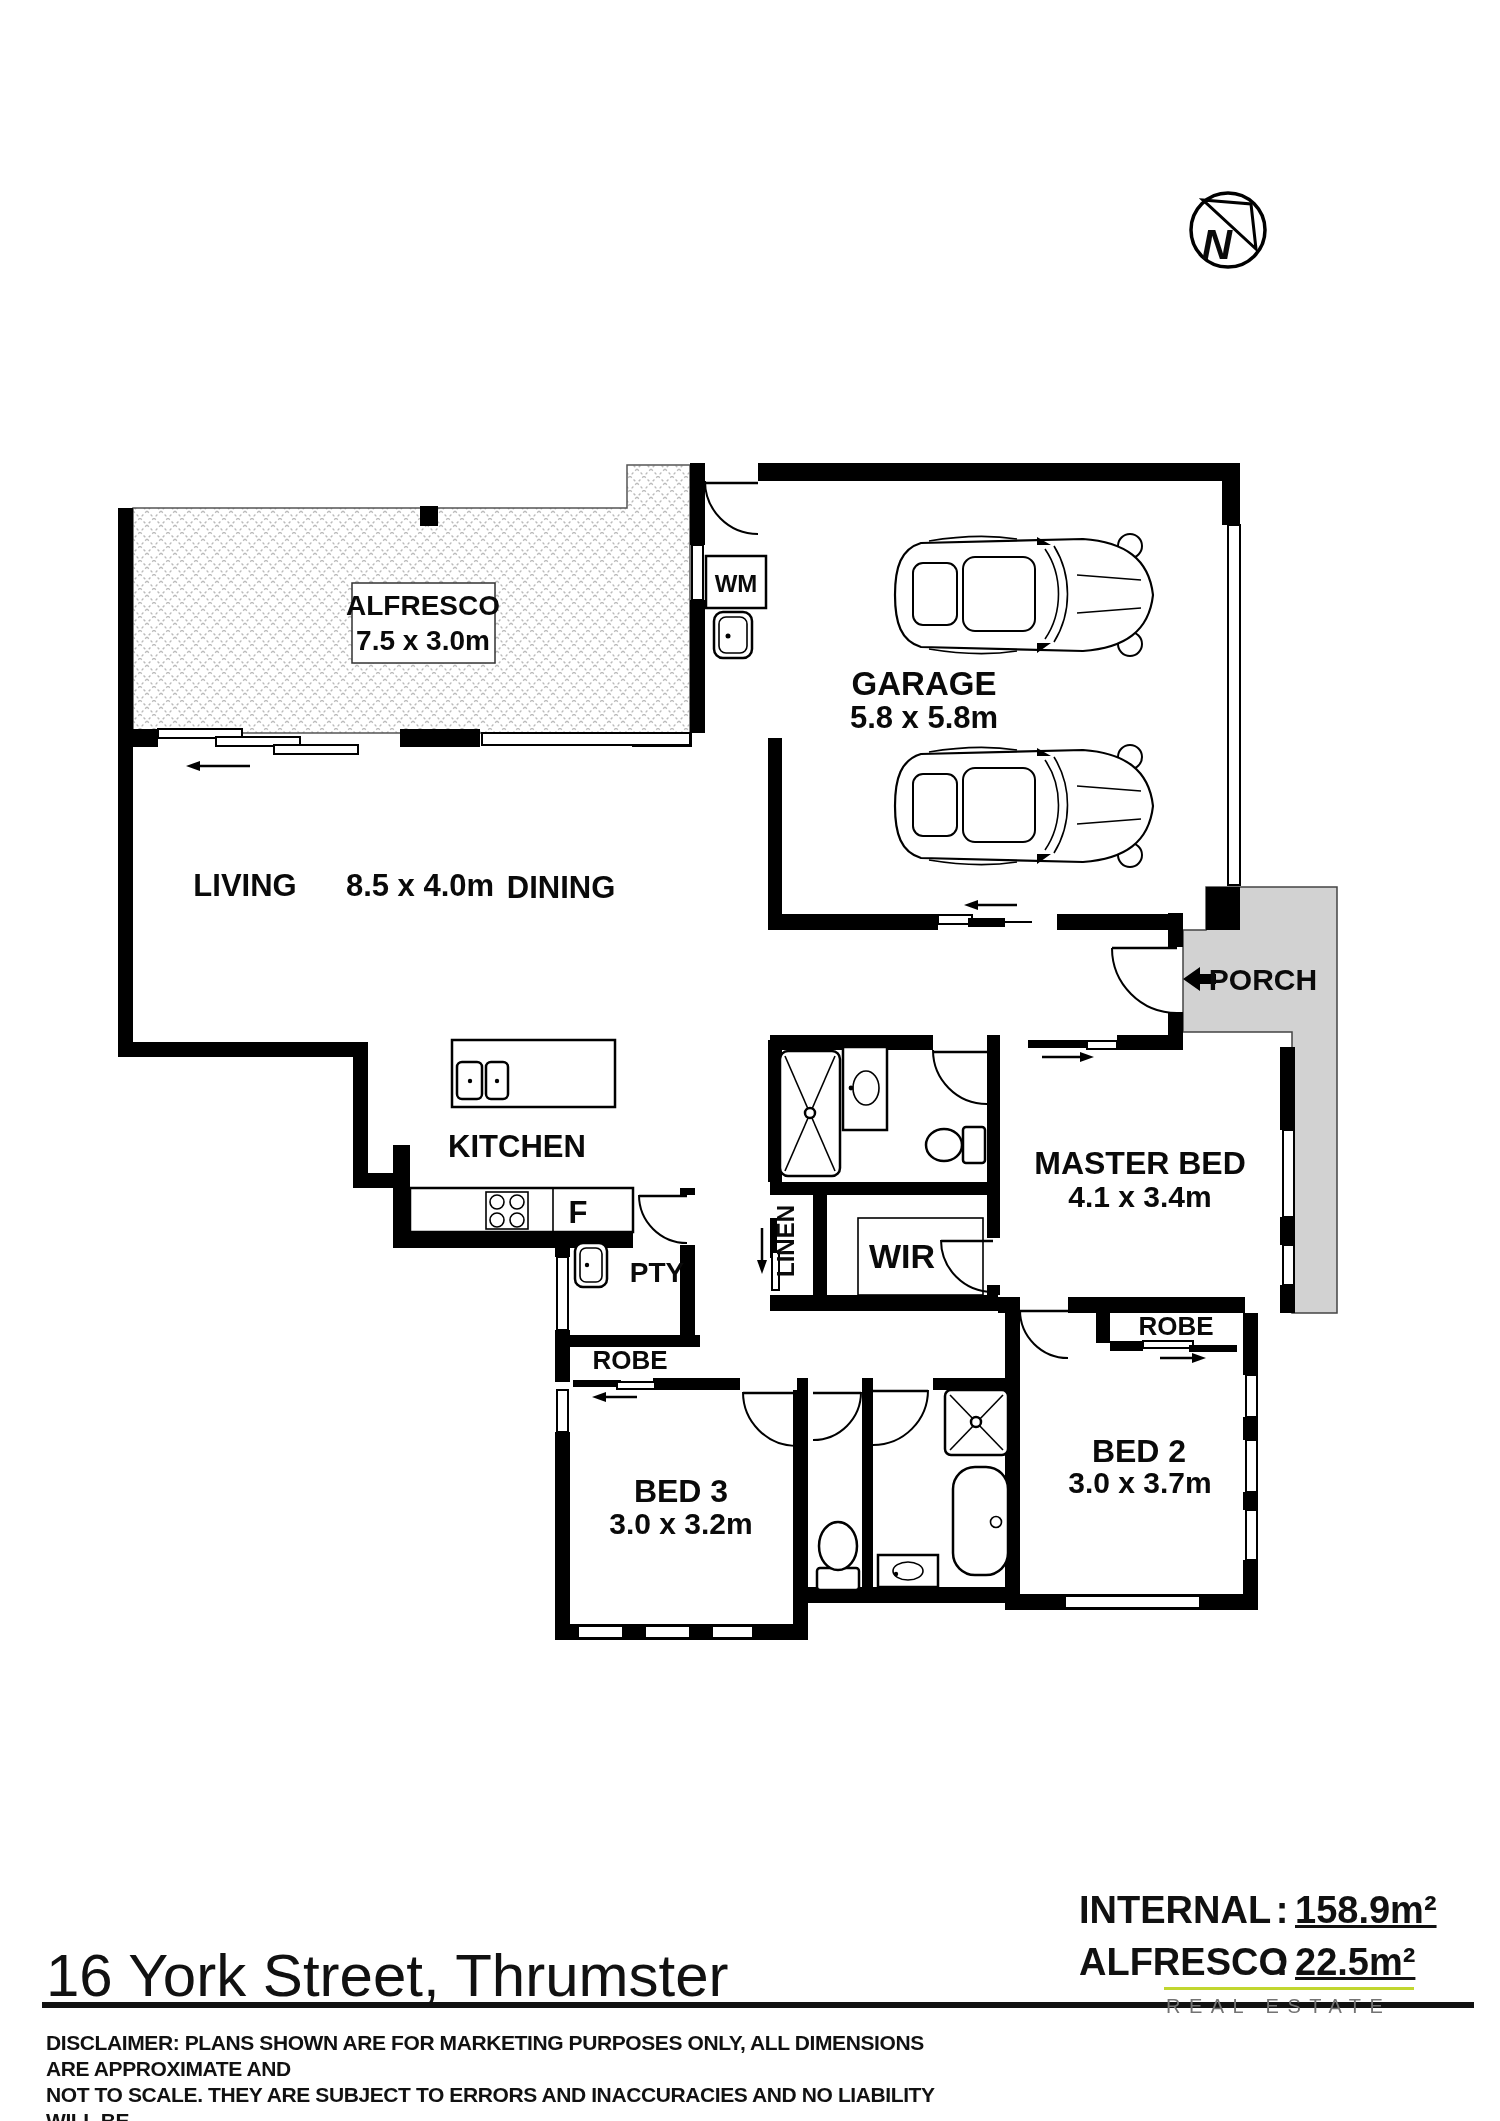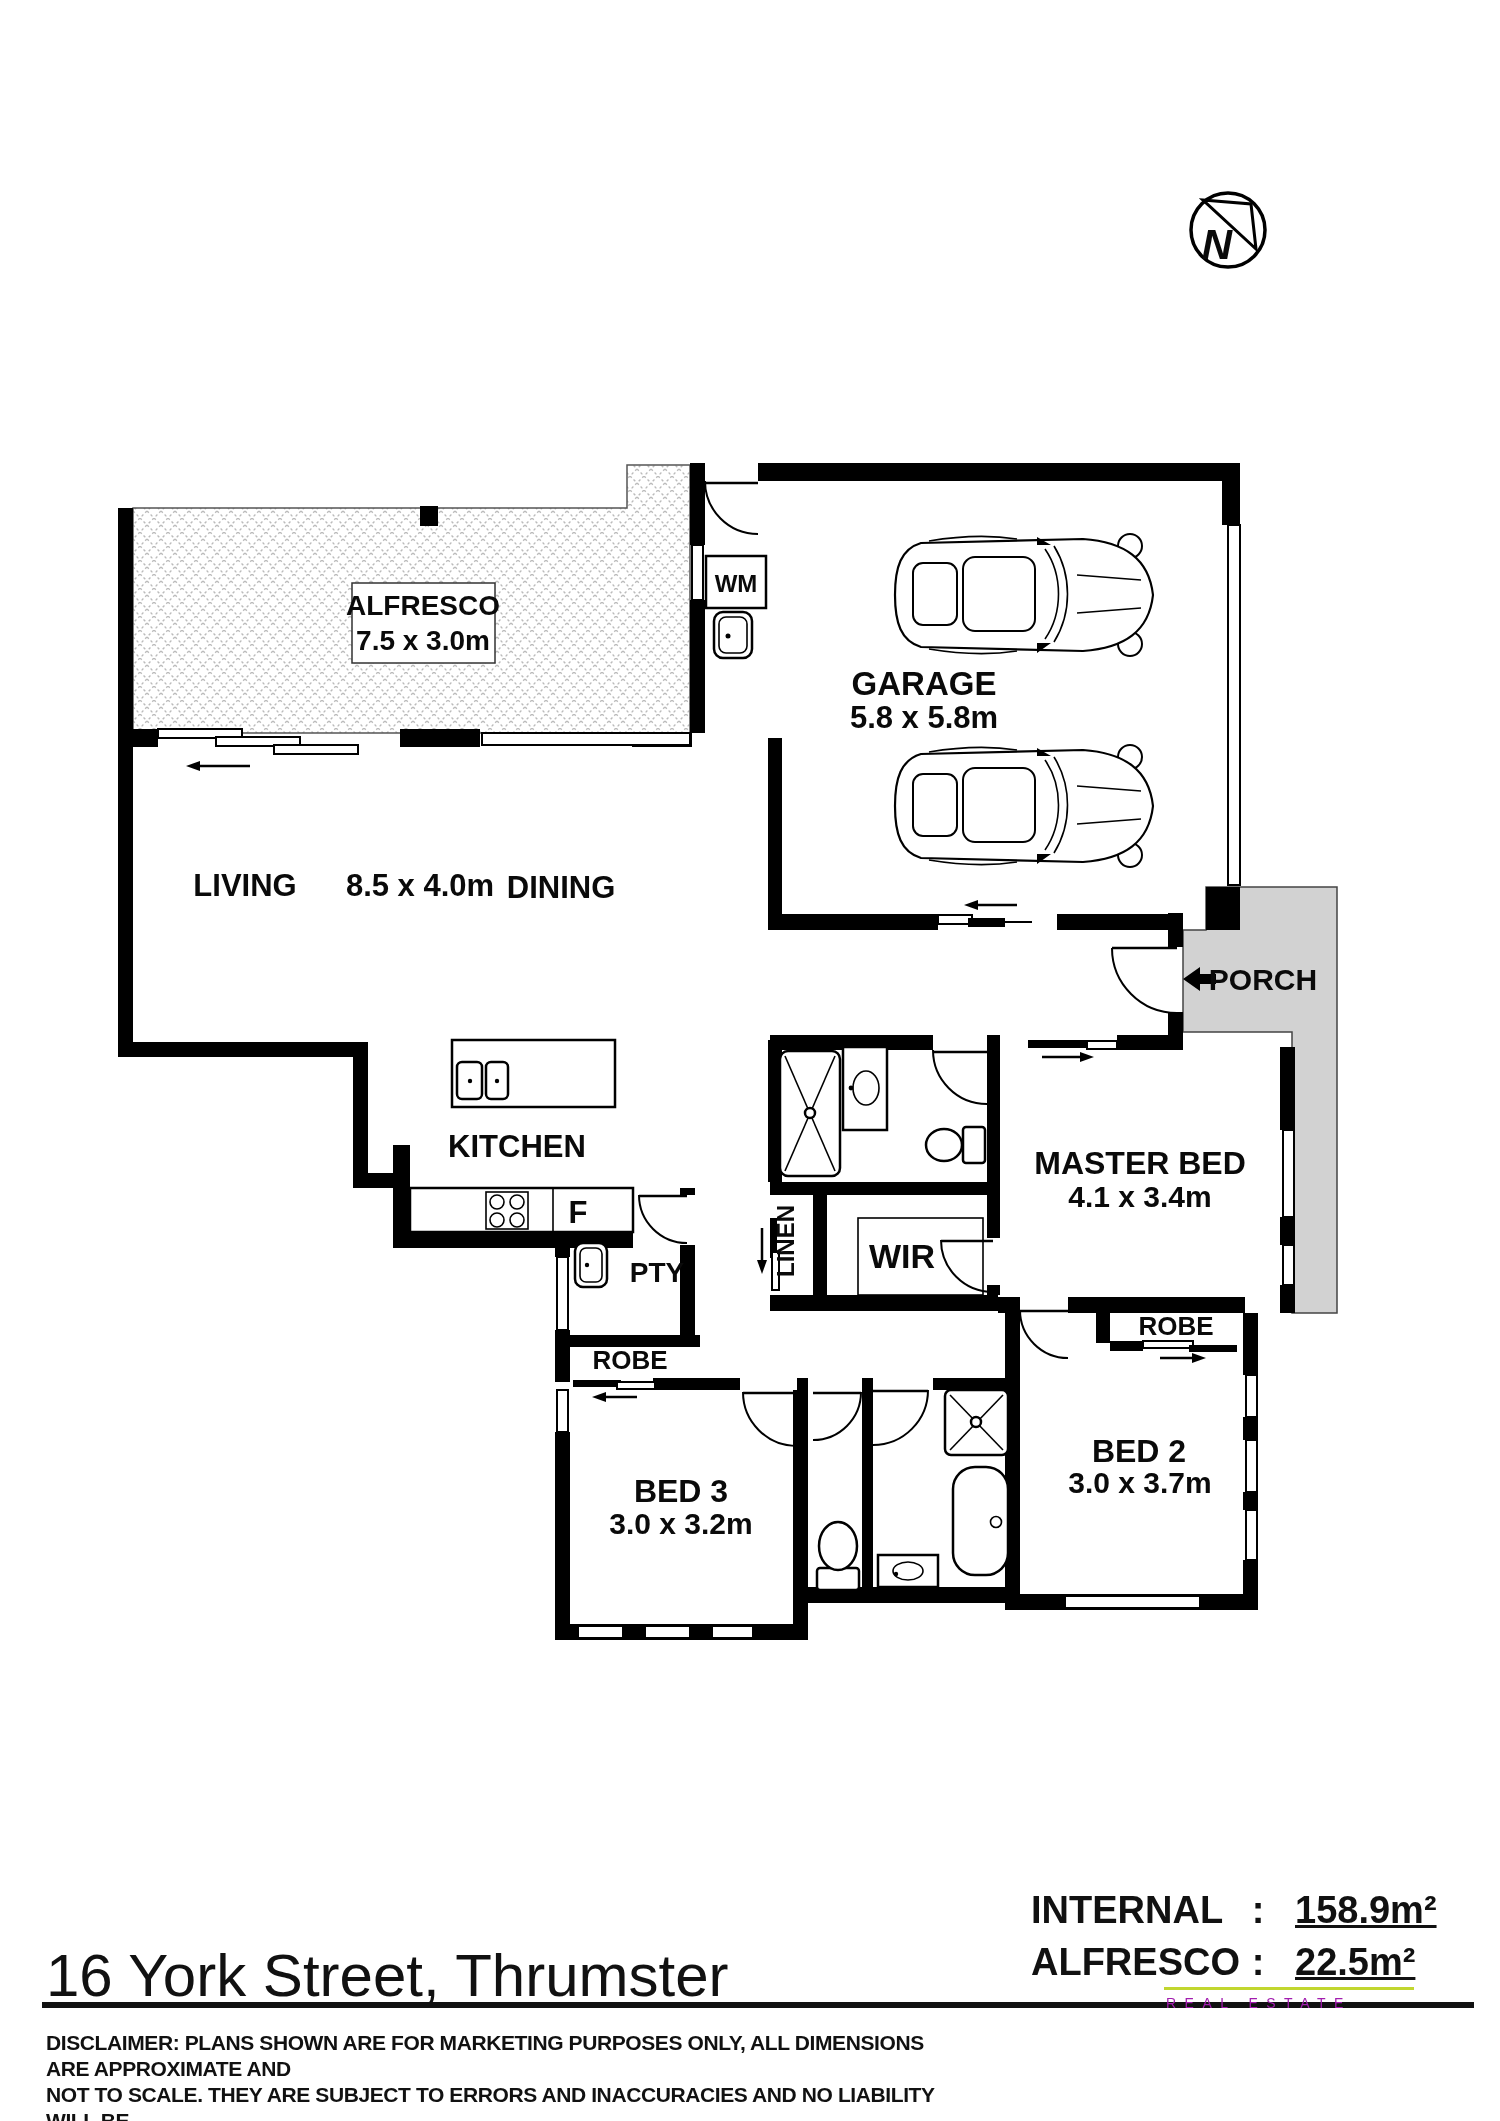--- a/index.html
+++ b/index.html
@@ -13,32 +13,32 @@
   .panelB{fill:#000;}
   .arc{stroke:#000;stroke-width:2;fill:none;}
   .leaf{stroke:#000;stroke-width:2.5;}
   .fix{fill:#fff;stroke:#000;stroke-width:2.5;}
   .fixl{stroke:#000;stroke-width:1.6;fill:none;}
   .arrow{stroke:#000;stroke-width:2.5;}
   .head{fill:#000;}
   
   .address{position:absolute;left:46px;top:1941px;font-size:60px;color:#111;}
   .areas{position:absolute;right:53px;top:1889px;}
-  .area-row{display:flex;align-items:baseline;font-weight:bold;font-size:38px;color:#111;margin-bottom:9px;gap:24px;}
+  .area-row{display:flex;align-items:baseline;font-weight:bold;font-size:38px;color:#111;margin-bottom:9px;}
   .area-row .al{width:190px;text-align:left;}
   .area-row .ac{width:26px;text-align:center;}
   .area-row .av{width:152px;text-decoration:underline;}
   .rule{position:absolute;left:42px;top:2002px;width:1432px;height:6px;background:#111;}
   .disclaimer{position:absolute;left:46px;top:2030px;width:920px;
               font-weight:bold;font-size:21px;line-height:26px;color:#111;letter-spacing:-0.4px;}
   .logo{position:absolute;left:1164px;top:1984px;width:250px;}
   .logo-top{display:flex;align-items:flex-end;}
   .logo-name{font-size:70px;line-height:0.92;color:#2a5caa;letter-spacing:1px;font-weight:400;}
   .logo-line{height:0;border-top:3px solid #c1d62f;margin-top:3px;}
-  .logo-tag{font-size:14px;letter-spacing:8.5px;color:#a21caf;margin-top:5px;padding-left:2px;font-weight:400;}
+  .logo-tag{font-size:20px;letter-spacing:8.5px;color:#737373;margin-top:5px;padding-left:2px;font-weight:400;}
 </style>
 </head>
 <body>
 
 <div id="page">
 
 <svg width="1500" height="1870" viewBox="0 0 1500 1870">
   <defs>
     <pattern id="hatch" width="14" height="14" patternUnits="userSpaceOnUse">
       <path d="M0 0 L14 14 M14 0 L0 14" stroke="#bbbbbb" stroke-width="1.4" fill="none" stroke-dasharray="2.5 2.5"></path>

